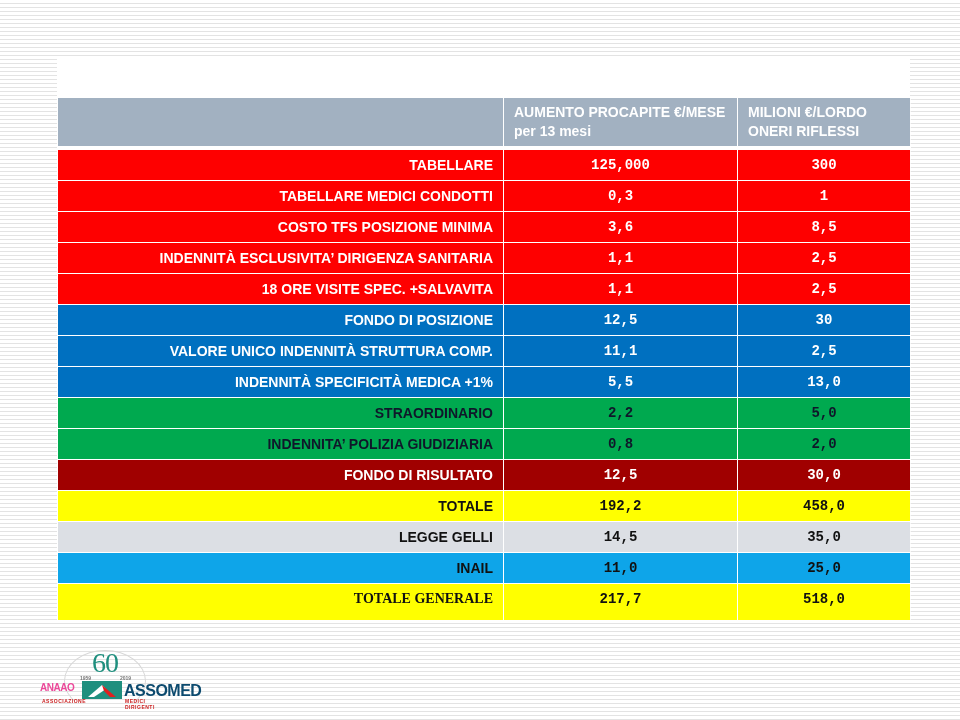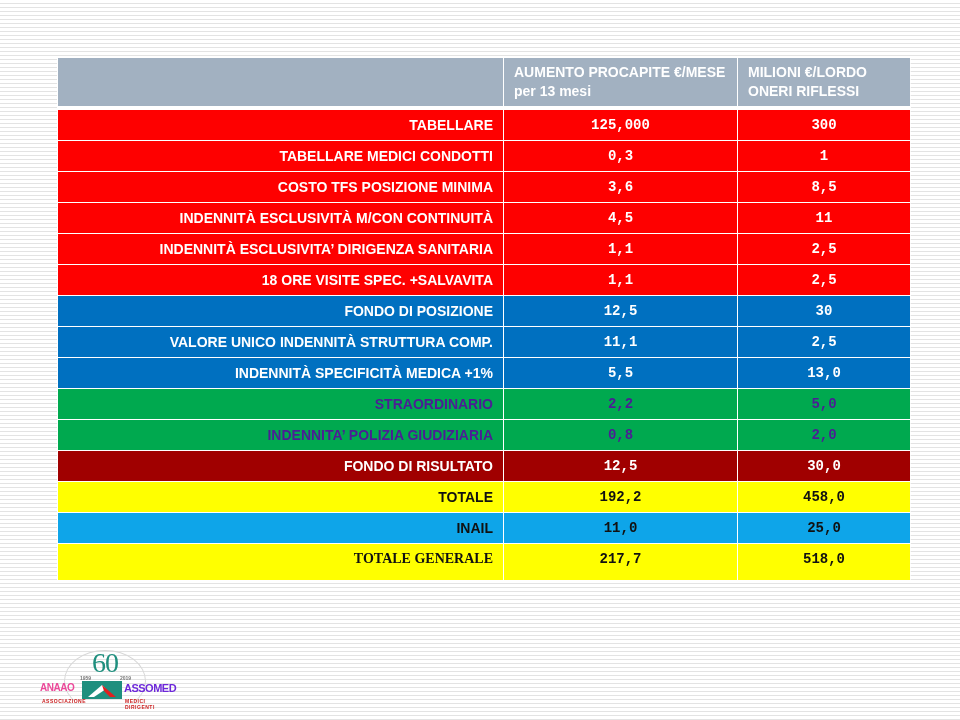--- a/index.html
+++ b/index.html
@@ -7,42 +7,42 @@
       width: 960px; height: 720px; position: relative; overflow: hidden;
       background-color: #ffffff;
       background-image: repeating-linear-gradient(to bottom, #ffffff 0px, #ffffff 3px, #e3e3e3 3px, #e3e3e3 4px);
       font-family: "Liberation Sans", sans-serif;
     }
     .table-wrap {
       position: absolute; left: 57px; top: 57px; width: 853px;
       background: #ffffff;
     }
     table.data-table {
-      border-collapse: collapse; width: 853px; table-layout: fixed;
+      border-collapse: collapse; width: 853px; table-layout: fixed; margin-top: 40px;
     }
     table.data-table col.c1 { width: 446px; }
     table.data-table col.c2 { width: 234px; }
     table.data-table col.c3 { width: 173px; }
     th, td {
       font-weight: bold; font-size: 14px; padding: 0 10px;
       border: 1px solid rgba(255,255,255,0.7);
       white-space: nowrap; overflow: hidden;
     }
     thead th {
       background: #a2b1c1; color: #ffffff; height: 48px; text-align: left;
       vertical-align: middle; line-height: 19px; font-size: 14px;
       border-bottom: 4px solid #ffffff;
     }
     tbody td { height: 30px; line-height: 30px; }
     td.label { text-align: right; }
     td.label.right { text-align: right; }
     td.num { text-align: center; font-family: Liberation Mono, monospace; }
     tr.red td { background: #fe0000; color: #ffffff; }
     tr.blue td { background: #0070c0; color: #ffffff; }
-    tr.green td { background: #00a94f; color: #4c1d95; }
+    tr.green td { background: #00a94f; color: #0f172a; }
     tr.darkred td { background: #a00000; color: #ffffff; }
     tr.yellow td { background: #ffff00; color: #111111; }
     tr.grey1 td { background: #dcdfe4; color: #111111; }
     tr.grey2 td { background: #0ea5e9; color: #111111; }
 
     .logo {
       position: absolute; left: 40px; top: 650px; width: 130px; height: 60px;
     }
     .logo .arc {
       position: absolute; left: 24px; top: 0px; width: 80px; height: 60px;
@@ -54,21 +54,21 @@
       text-align: center; letter-spacing: -1px;
     }
     .logo .years {
       position: absolute; top: 25px; font-size: 5px; color: #777; font-weight: bold;
     }
     .logo .left-word {
       position: absolute; left: 0px; top: 32px; font-size: 10px; font-weight: bold; color: #ec4899;
       letter-spacing: -0.5px;
     }
     .logo .right-word {
-      position: absolute; left: 84px; top: 32px; font-size: 11px; font-weight: bold; color: #6d28d9;
+      position: absolute; left: 84px; top: 32px; font-size: 16px; font-weight: bold; color: #0c4a6e;
       letter-spacing: -0.5px;
     }
     .logo .mark {
       position: absolute; left: 42px; top: 31px; width: 40px; height: 18px; background: #1f8f7e;
     }
     .logo .mark svg { display: block; }
     .logo .sub-left {
       position: absolute; left: 2px; top: 48px; font-size: 5px; color: #cc2222; font-weight: bold; letter-spacing: 0.5px;
     }
     .logo .sub-right {
@@ -106,25 +106,20 @@
         <td class="label">TABELLARE  MEDICI  CONDOTTI</td>
         <td class="num">0,3</td>
         <td class="num">1</td>
       </tr>
       <tr class="red">
         <td class="label">COSTO  TFS POSIZIONE  MINIMA</td>
         <td class="num">3,6</td>
         <td class="num">8,5</td>
       </tr>
       <tr class="red">
-        <td class="label">INDENNITÀ  ESCLUSIVITÀ  M/CON  CONTINUITÀ</td>
-        <td class="num">4,5</td>
-        <td class="num">11</td>
-      </tr>
-      <tr class="red">
         <td class="label">INDENNITÀ  ESCLUSIVITA’  DIRIGENZA  SANITARIA</td>
         <td class="num">1,1</td>
         <td class="num">2,5</td>
       </tr>
       <tr class="red">
         <td class="label">18 ORE VISITE  SPEC.  +SALVAVITA</td>
         <td class="num">1,1</td>
         <td class="num">2,5</td>
       </tr>
       <tr class="blue">
@@ -155,20 +150,25 @@
       <tr class="darkred">
         <td class="label">FONDO  DI  RISULTATO</td>
         <td class="num">12,5</td>
         <td class="num">30,0</td>
       </tr>
       <tr class="yellow">
         <td class="label">TOTALE</td>
         <td class="num">192,2</td>
         <td class="num">458,0</td>
       </tr>
+      <tr class="grey1">
+        <td class="label right">LEGGE  GELLI</td>
+        <td class="num">14,5</td>
+        <td class="num">35,0</td>
+      </tr>
       <tr class="grey2">
         <td class="label right">INAIL</td>
         <td class="num">11,0</td>
         <td class="num">25,0</td>
       </tr>
       <tr class="yellow">
         <td class="label" style="height:36px;line-height:30px;vertical-align:top;font-family:Liberation Serif, serif;">TOTALE  GENERALE</td>
         <td class="num" style="vertical-align:top;">217,7</td>
         <td class="num" style="vertical-align:top;">518,0</td>
       </tr>

